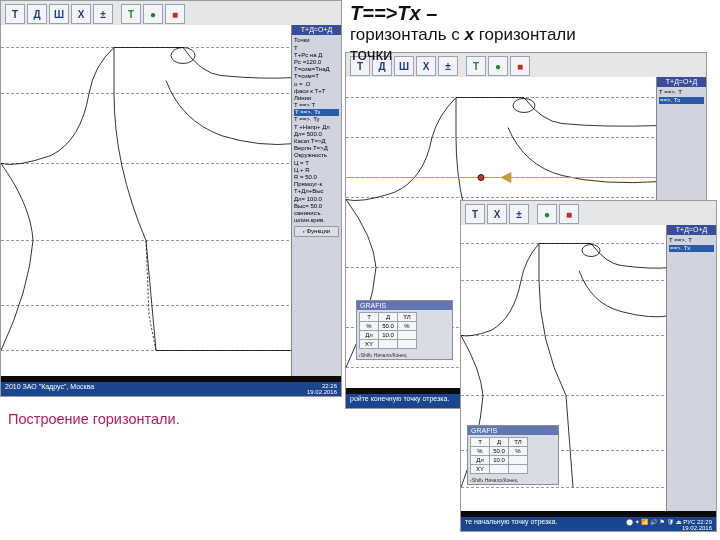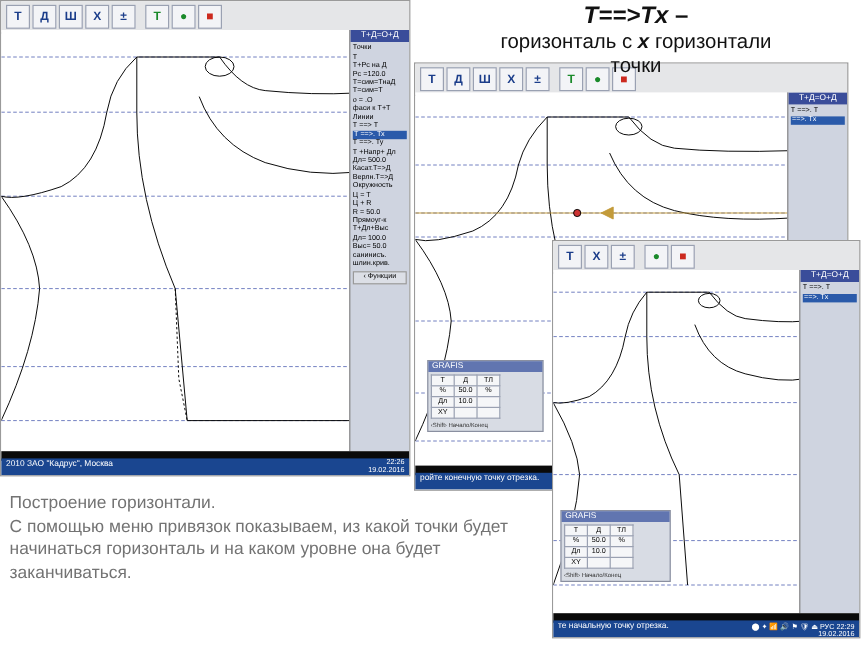--- a/index.html
+++ b/index.html
@@ -1,22 +1,22 @@
 <!DOCTYPE html>
 <html><head>
 <meta charset="utf-8">
 <style>
   body{margin:0;width:720px;height:540px;background:#fff;font-family:Arial,sans-serif;position:relative;overflow:hidden}
   .slide{position:absolute;inset:0}
-  .heading{position:absolute;top:2px;left:350px;right:10px;text-align:center;font-size:17px;color:#111}
+  .heading{position:absolute;top:2px;left:350px;right:10px;text-align:left;font-size:17px;color:#111}
   .heading .fn{font-style:italic;font-weight:bold;font-size:20px}
   .heading .dash{font-weight:bold;font-size:20px}
   .heading .g{font-size:17px}
   .heading .x{font-style:italic;font-weight:bold}
-  .caption{position:absolute;top:410px;left:8px;width:460px;font-size:14.5px;color:#737373;line-height:1.35}
+  .caption{position:absolute;top:410px;left:8px;width:460px;font-size:14.5px;color:#be185d;line-height:1.35}
   .shot{position:absolute;background:#fff;border:1px solid #9a9a9a;overflow:hidden}
   .s1{left:0;top:0;width:340px;height:395px}
   .s2{left:345px;top:52px;width:360px;height:355px}
   .s3{left:460px;top:200px;width:255px;height:330px}
   .toolbar{display:flex;align-items:center;height:22px;background:#e5e6e8;border-bottom:1px solid #b8b8b8;padding:2px 4px;gap:2px}
   .tbtn{width:18px;height:18px;border:1px solid #9aa1b2;background:#f3f4f7;display:flex;align-items:center;justify-content:center;font-size:10px;font-weight:bold;color:#1b3d8a}
   .tbtn.red{color:#cc2a1f}
   .tbtn.green{color:#1a8a2a}
   .sep{width:4px}
   .canvas{position:absolute;left:0;top:24px;right:45px;bottom:20px;background:#fff}
@@ -261,16 +261,15 @@
 </div>
 
 <div class="heading">
   <span class="fn">T==&gt;Tx</span><span class="dash"> – </span><br>
   <span class="g">горизонталь с </span><span class="x">х</span><span class="g"> горизонтали</span><br>
   <span class="g">точки</span>
 </div>
 
 <div class="caption">
   <div>Построение горизонтали.</div>
-  <div>С помощью меню привязок показываем, из какой точки будет начинаться горизонталь и на каком уровне она будет заканчиваться.</div>
 </div>
 
 </div>
 
 </body></html>

